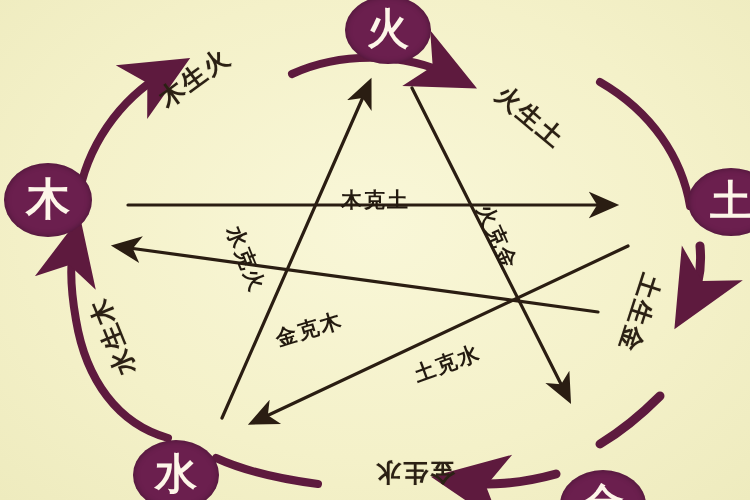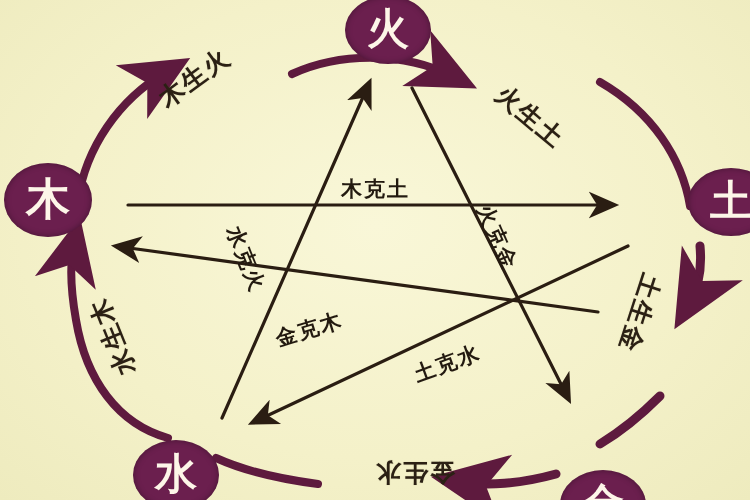--- a/index.html
+++ b/index.html
@@ -58,21 +58,21 @@
   
   .ke-label{
     position:absolute;
     color:#231a10;
     font-size:21px;
     font-weight:bold;
     white-space:nowrap;
     letter-spacing:2px;
     user-select:none;
   }
-  #ke-wood-earth { left:341px; top:175px; }
+  #ke-wood-earth { left:341px; top:186px; }
   #ke-fire-metal { left:496px; top:200px; transform:rotate(66deg);  transform-origin:left top; }
   #ke-water-fire { left:246px; top:222px; transform:rotate(68deg);  transform-origin:left top; }
   #ke-metal-wood { left:272px; top:326px; transform:rotate(-17deg); transform-origin:left top; }
   #ke-earth-water{ left:410px; top:362px; transform:rotate(-20deg); transform-origin:left top; }
 </style>
 </head>
 <body>
 
 <div id="stage">
 

